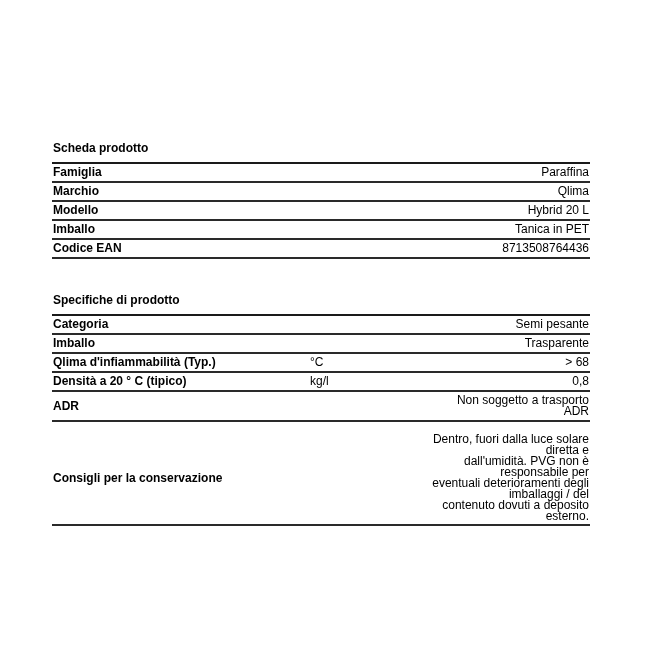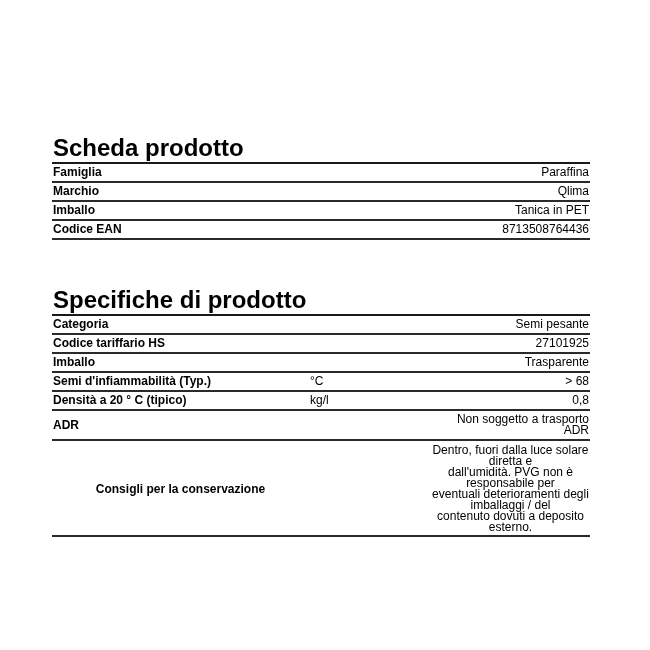--- a/index.html
+++ b/index.html
@@ -1,40 +1,44 @@
 <!DOCTYPE html>
 <html><head>
 <meta charset="utf-8">
 <style>
   html, body { margin:0; padding:0; background:#ffffff; }
   body { width:650px; height:650px; position:relative; font-family:"Liberation Sans", sans-serif; color:#000; }
   .section { position:absolute; left:52px; width:538px; }
-  .sec-title { font-weight:bold; font-size:24px; line-height:24px; margin:0; padding:0 0 2px 1px; }
+  .sec-title { font-weight:bold; font-size:12px; line-height:24px; margin:0; padding:0 0 2px 1px; }
   table { width:100%; border-collapse:collapse; border-top:2px solid #1a1a1a; }
   td { font-size:12px; line-height:11px; padding:3px 1px 3px 1px; border-bottom:2px solid #2a2a2a; vertical-align:middle; }
   td.label { font-weight:bold; width:255px; }
   td.unit { width:120px; }
   td.value { text-align:right; }
   tr.row { height:19px; }
-  tr.tall td { padding-top:4px; padding-bottom:2px;text-align:center; }
+  tr.tall td { padding-top:12px; padding-bottom:2px; }
 </style>
 </head>
 <body>
 
 <div class="section" style="top:136px;">
   <h2 class="sec-title">Scheda prodotto</h2>
   <table>
     <tbody>
         <tr class="row">
       <td class="label">Famiglia</td>
       <td class="value">Paraffina</td>
     </tr>
     <tr class="row">
       <td class="label">Marchio</td>
       <td class="value">Qlima</td>
+    </tr>
+    <tr class="row">
+      <td class="label">Modello</td>
+      <td class="value">Hybrid 20 L</td>
     </tr>
     <tr class="row">
       <td class="label">Imballo</td>
       <td class="value">Tanica in PET</td>
     </tr>
     <tr class="row">
       <td class="label">Codice EAN</td>
       <td class="value">8713508764436</td>
     </tr>
   </tbody>
@@ -44,31 +48,26 @@
 <div class="section" style="top:288px;">
   <h2 class="sec-title">Specifiche di prodotto</h2>
   <table>
     <tbody>
     <tr class="row">
       <td class="label">Categoria</td>
       <td class="unit"></td>
       <td class="value">Semi pesante</td>
     </tr>
     <tr class="row">
-      <td class="label">Codice tariffario HS</td>
-      <td class="unit"></td>
-      <td class="value">27101925</td>
-    </tr>
-    <tr class="row">
       <td class="label">Imballo</td>
       <td class="unit"></td>
       <td class="value">Trasparente</td>
     </tr>
     <tr class="row">
-      <td class="label">Semi d'infiammabilità (Typ.)</td>
+      <td class="label">Qlima d'infiammabilità (Typ.)</td>
       <td class="unit">°C</td>
       <td class="value">&gt; 68</td>
     </tr>
     <tr class="row">
       <td class="label">Densità a 20 ° C (tipico)</td>
       <td class="unit">kg/l</td>
       <td class="value">0,8</td>
     </tr>
     <tr class="row">
       <td class="label">ADR</td>

